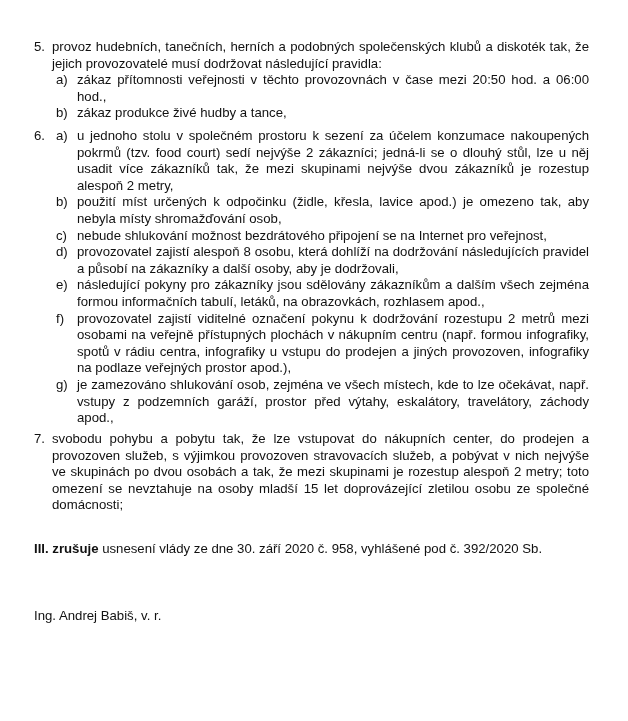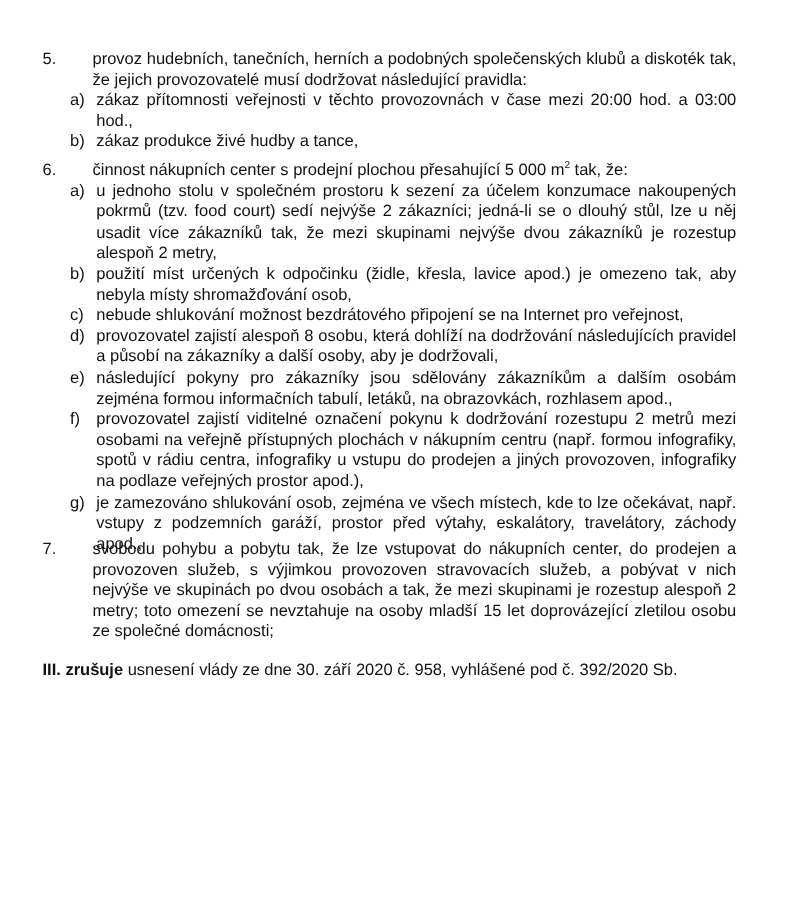--- a/index.html
+++ b/index.html
@@ -4,68 +4,67 @@
   <style>
     html, body { margin: 0; padding: 0; background: #ffffff; }
     body {
       width: 628px; height: 721px; overflow: hidden; position: relative;
       font-family: "Liberation Sans", sans-serif; font-size: 13.2px; color: #111;
       line-height: 16.6px;
     }
     .page { position: absolute; left: 0; top: 0; width: 628px; height: 721px; }
     .item { position: absolute; left: 34px; width: 555px; }
     .num { position: absolute; left: 0; top: 0; }
-    .body { margin-left: 40px; text-align: justify; }
+    .body { margin-left: 18px; text-align: justify; }
     .sub { position: relative; margin-left: 22px; }
     .sub .lbl { position: absolute; left: 0; top: 0; }
     .sub .txt { margin-left: 21px; text-align: justify; }
-    .section3 { position: absolute; left: 34px; top: 528px; }
+    .section3 { position: absolute; left: 34px; top: 541px; }
     .section3 b { font-weight: bold; }
     .sig { position: absolute; left: 34px; top: 608px; }
   </style>
 </head>
 <body>
 
 <div class="page">
 
   <div class="item" style="top:39px;">
     <span class="num">5.</span>
     <div class="body">provoz hudebních, tanečních, herních a podobných společenských klubů a diskoték tak, že jejich provozovatelé musí dodržovat následující pravidla:</div>
     <div class="sub">
       <span class="lbl">a)</span>
-      <div class="txt">zákaz přítomnosti veřejnosti v těchto provozovnách v čase mezi 20:00 hod. a 03:00 hod.,</div>
+      <div class="txt">zákaz přítomnosti veřejnosti v těchto provozovnách v čase mezi 20:50 hod. a 06:00 hod.,</div>
     </div>
     <div class="sub">
       <span class="lbl">b)</span>
       <div class="txt">zákaz produkce živé hudby a tance,</div>
     </div>
   </div>
 
   <div class="item" style="top:128px;">
     <span class="num">6.</span>
-    <div class="body"><span>činnost nákupních center s prodejní plochou přesahující 5 000 m</span><sup style="font-size:8px;line-height:0;">2</sup><span> tak, že:</span></div>
     <div class="sub">
       <span class="lbl">a)</span>
       <div class="txt">u jednoho stolu v společném prostoru k sezení za účelem konzumace nakoupených pokrmů (tzv. food court) sedí nejvýše 2 zákazníci; jedná-li se o dlouhý stůl, lze u něj usadit více zákazníků tak, že mezi skupinami nejvýše dvou zákazníků je rozestup alespoň 2 metry,</div>
     </div>
     <div class="sub">
       <span class="lbl">b)</span>
       <div class="txt">použití míst určených k odpočinku (židle, křesla, lavice apod.) je omezeno tak, aby nebyla místy shromažďování osob,</div>
     </div>
     <div class="sub">
       <span class="lbl">c)</span>
       <div class="txt">nebude shlukování možnost bezdrátového připojení se na Internet pro veřejnost,</div>
     </div>
     <div class="sub">
       <span class="lbl">d)</span>
       <div class="txt">provozovatel zajistí alespoň 8 osobu, která dohlíží na dodržování následujících pravidel a působí na zákazníky a další osoby, aby je dodržovali,</div>
     </div>
     <div class="sub">
       <span class="lbl">e)</span>
-      <div class="txt">následující pokyny pro zákazníky jsou sdělovány zákazníkům a dalším osobám zejména formou informačních tabulí, letáků, na obrazovkách, rozhlasem apod.,</div>
+      <div class="txt">následující pokyny pro zákazníky jsou sdělovány zákazníkům a dalším všech zejména formou informačních tabulí, letáků, na obrazovkách, rozhlasem apod.,</div>
     </div>
     <div class="sub">
       <span class="lbl">f)</span>
       <div class="txt">provozovatel zajistí viditelné označení pokynu k dodržování rozestupu 2 metrů mezi osobami na veřejně přístupných plochách v nákupním centru (např. formou infografiky, spotů v rádiu centra, infografiky u vstupu do prodejen a jiných provozoven, infografiky na podlaze veřejných prostor apod.),</div>
     </div>
     <div class="sub">
       <span class="lbl">g)</span>
       <div class="txt">je zamezováno shlukování osob, zejména ve všech místech, kde to lze očekávat, např. vstupy z podzemních garáží, prostor před výtahy, eskalátory, travelátory, záchody apod.,</div>
     </div>
   </div>
@@ -74,15 +73,16 @@
     <span class="num">7.</span>
     <div class="body">svobodu pohybu a pobytu tak, že lze vstupovat do nákupních center, do prodejen a provozoven služeb, s výjimkou provozoven stravovacích služeb, a pobývat v nich nejvýše ve skupinách po dvou osobách a tak, že mezi skupinami je rozestup alespoň 2 metry; toto omezení se nevztahuje na osoby mladší 15 let doprovázející zletilou osobu ze společné domácnosti;</div>
   </div>
 
   <div class="section3">
     <b>III.</b>
     <b>zrušuje</b><span> usnesení vlády ze dne 30. září 2020 č. 958, vyhlášené pod č. 392/2020 Sb.</span>
   </div>
 
   <div class="sig">
+    <div>Ing. Andrej Babiš, v. r.</div>
   </div>
 
 </div>
 
 </body></html>

